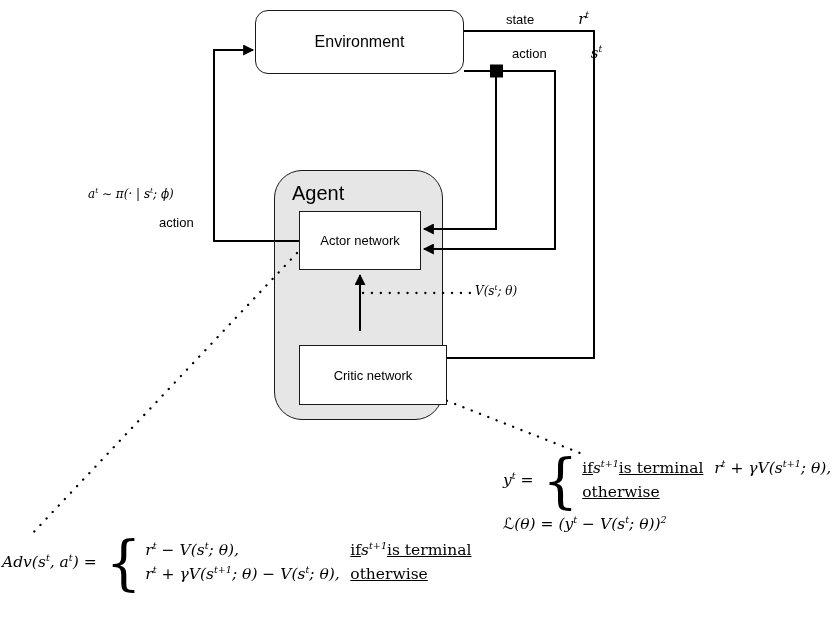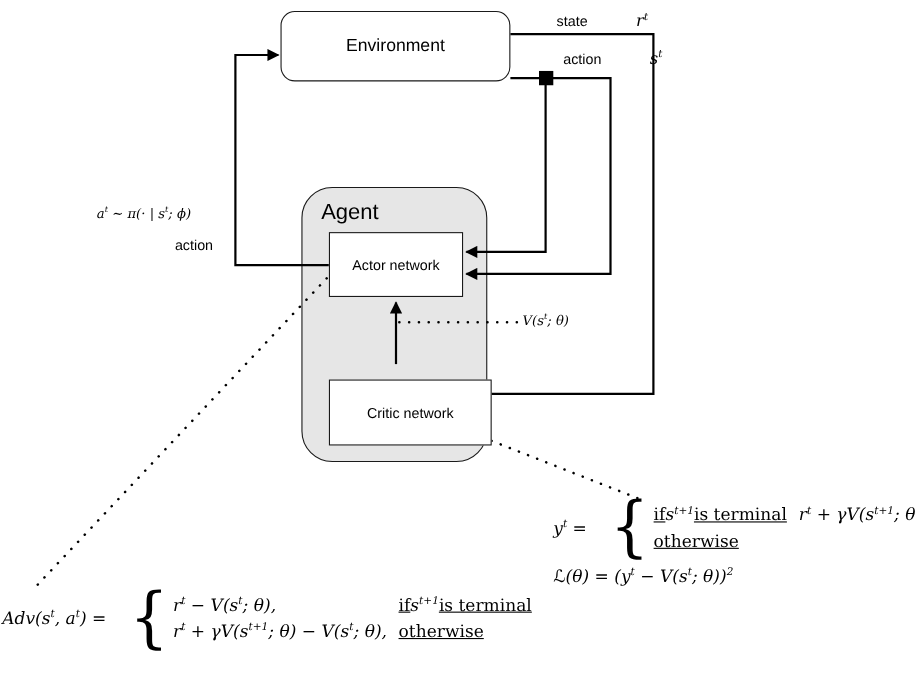--- a/index.html
+++ b/index.html
@@ -31,21 +31,21 @@
 
   
   .formula{position:absolute;z-index:4;font-family:"DejaVu Serif","DejaVu Sans",serif;
            font-style:italic;font-size:15.5px;white-space:nowrap;}
   .caserow{display:flex;align-items:center;}
   .brace{font-size:56px;font-style:normal;line-height:1;transform:scaleY(1.08);
          margin:0 4px 0 7px;font-family:"DejaVu Serif",serif;font-weight:300;}
   .cases{display:grid;row-gap:6px;}
   .cases.adv{grid-template-columns:205px auto;}
   .cases.ydef{grid-template-columns:132px auto;}
-  .lhs{margin-right:14px;}
+  .lhs{margin-right:2px;}
   #action-dist,#v-label{font-size:12px;}
 </style>
 </head>
 <body>
 
 <div id="canvas">
 
   <div id="agent-box">
     <span id="agent-label">Agent</span>
   </div>

